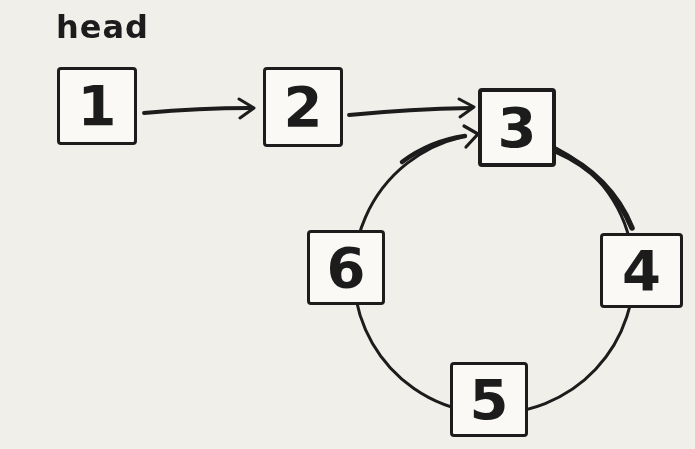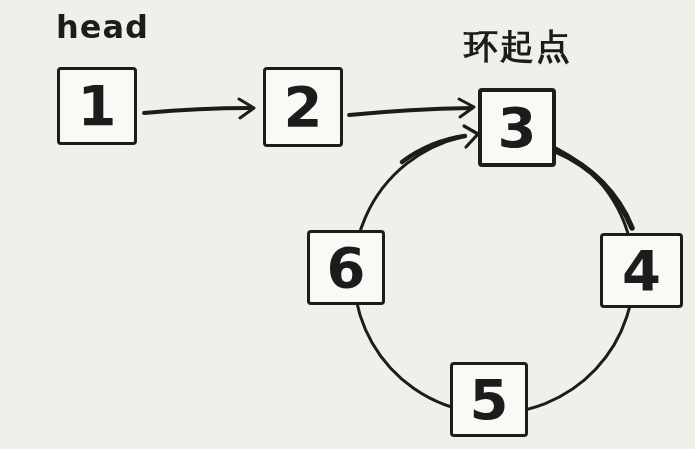--- a/index.html
+++ b/index.html
@@ -83,21 +83,20 @@
     <path d="M464,126 L478,134 L466,147" stroke-width="3.2"></path>
 
     <path d="M144,113 Q200,108 250,108" stroke-width="3.8"></path>
     <path d="M239,99 L254,108 L240,118" stroke-width="3"></path>
 
     <path d="M349,115 Q410,109 471,108" stroke-width="3.8"></path>
     <path d="M459,99 L474,107 L460,117" stroke-width="3"></path>
   </svg>
 
   <div class="lbl lbl-head">head</div>
-  <div class="lbl lbl-cycle-start">环起点</div>
 
   <div class="node node-1">
     <span>1</span>
   </div>
   <div class="node node-2">
     <span>2</span>
   </div>
   <div class="node node-3">
     <span>3</span>
   </div>

